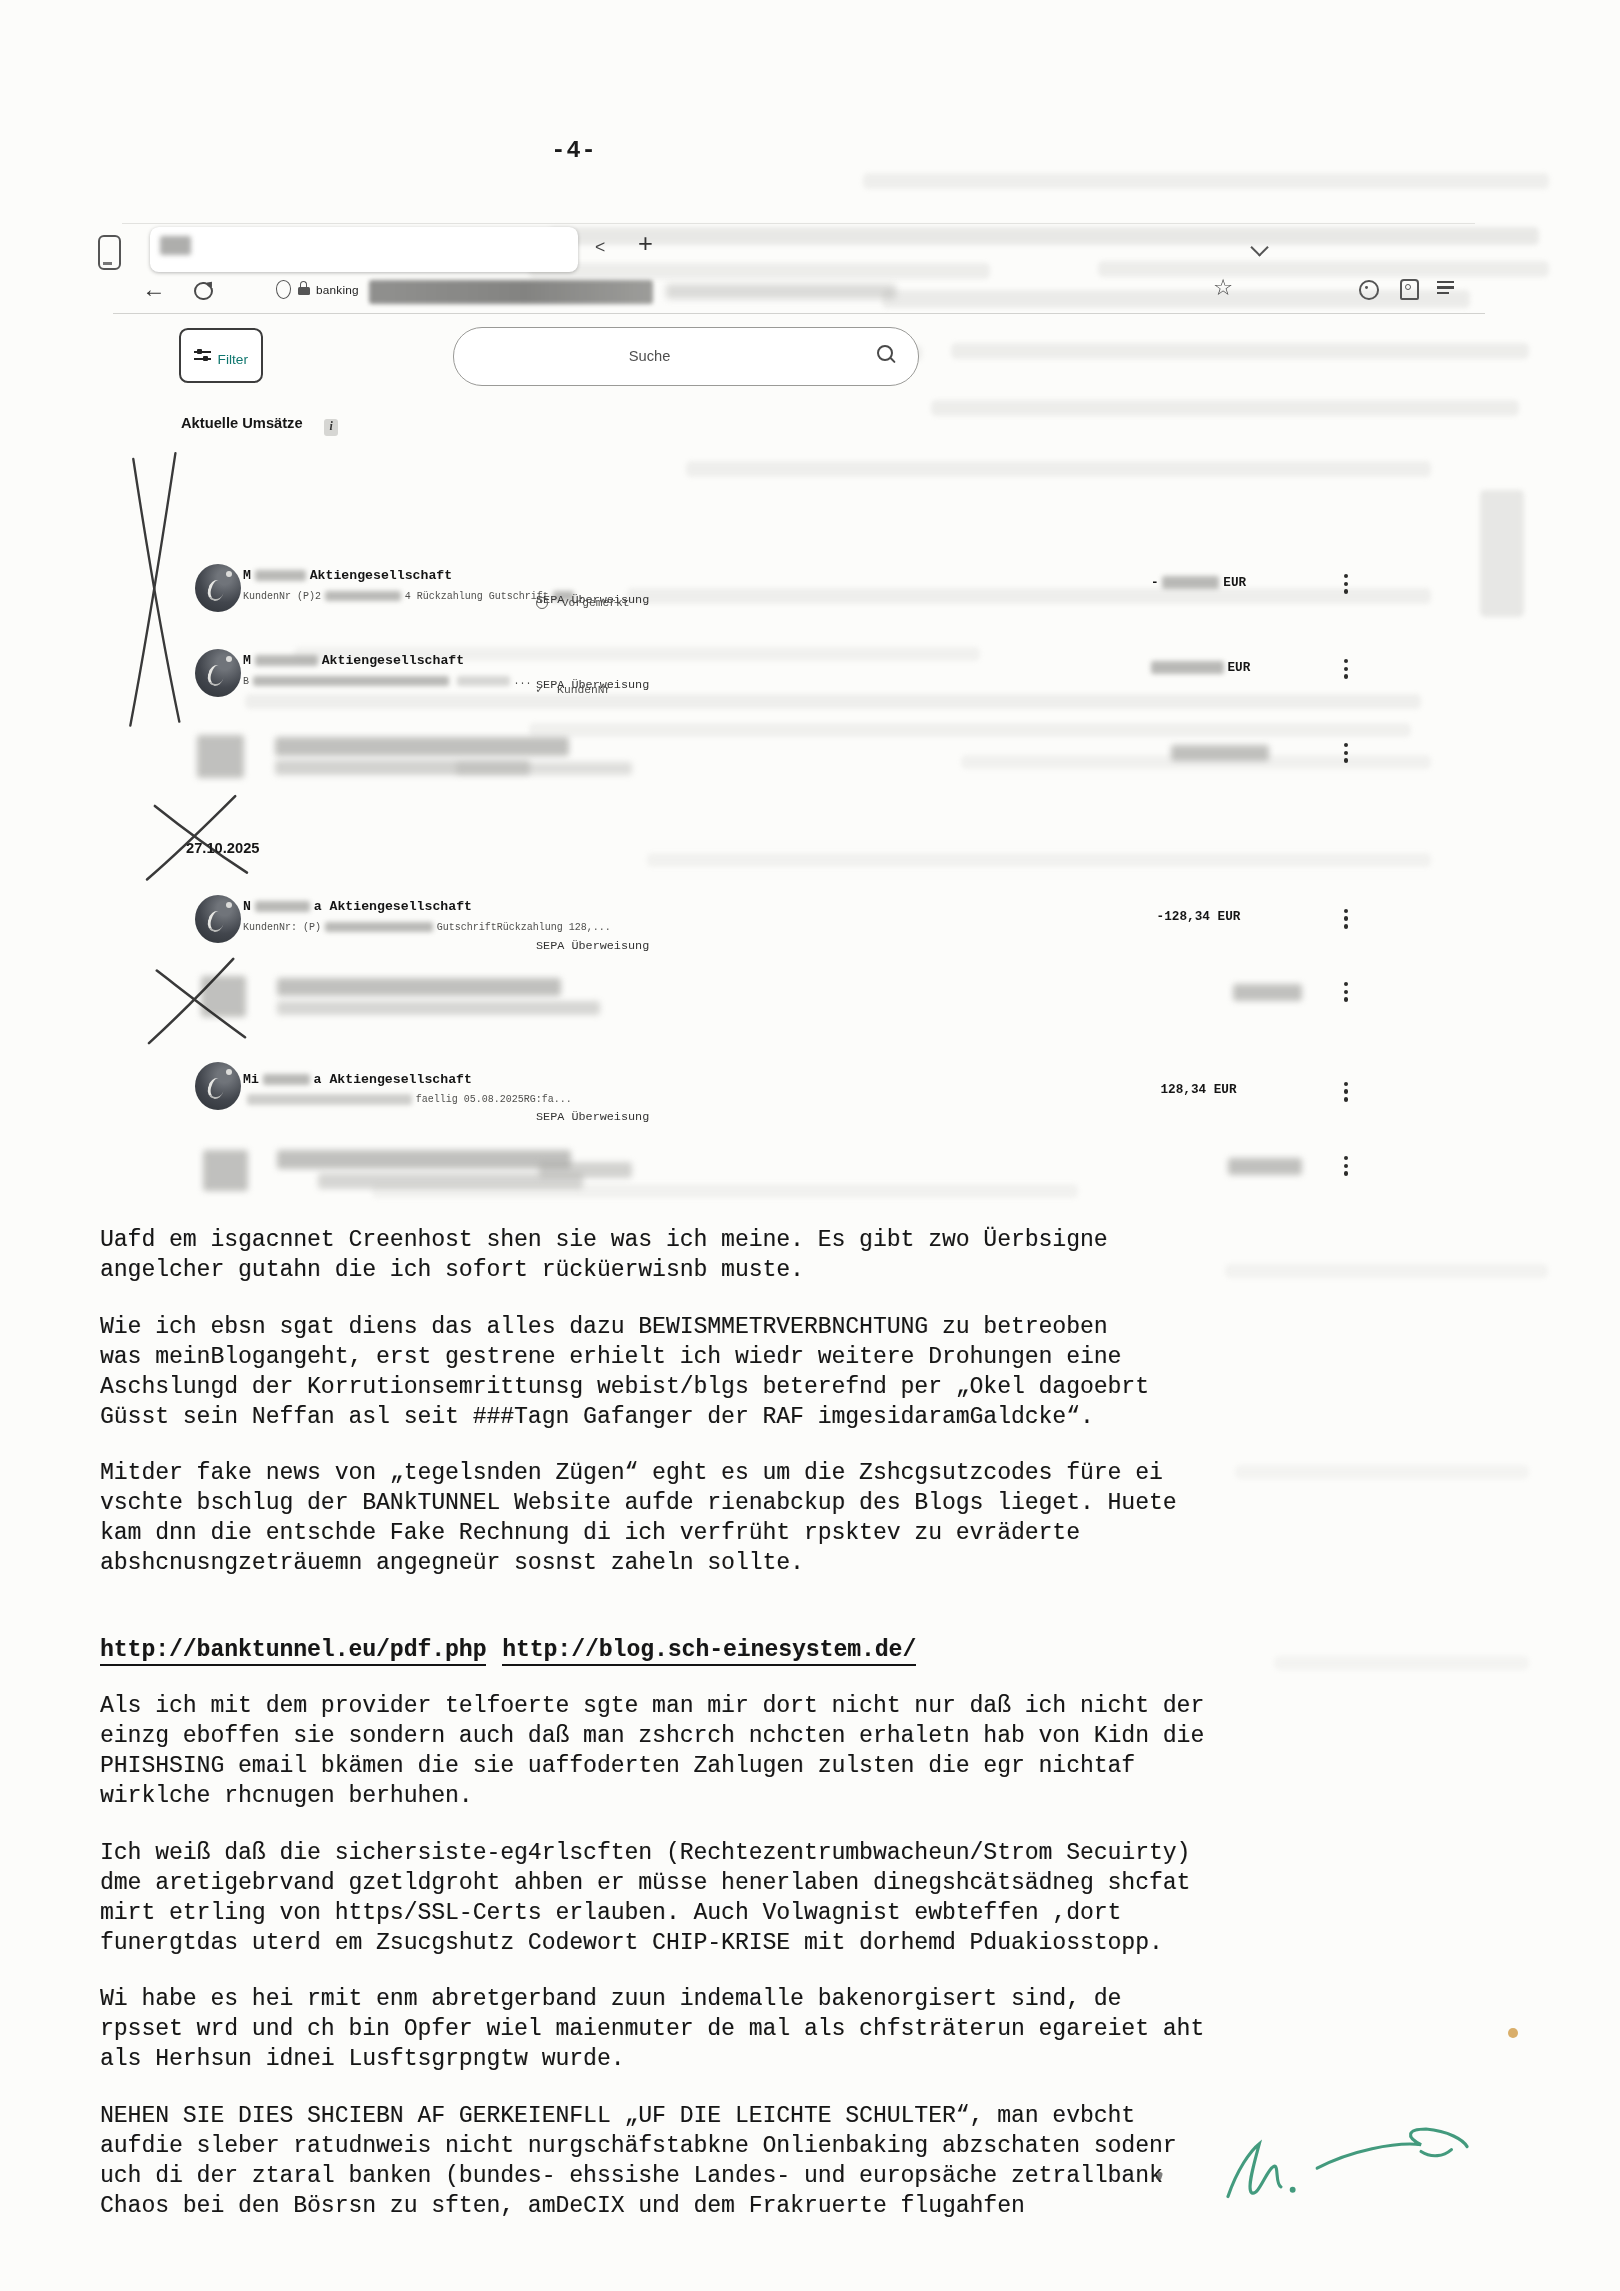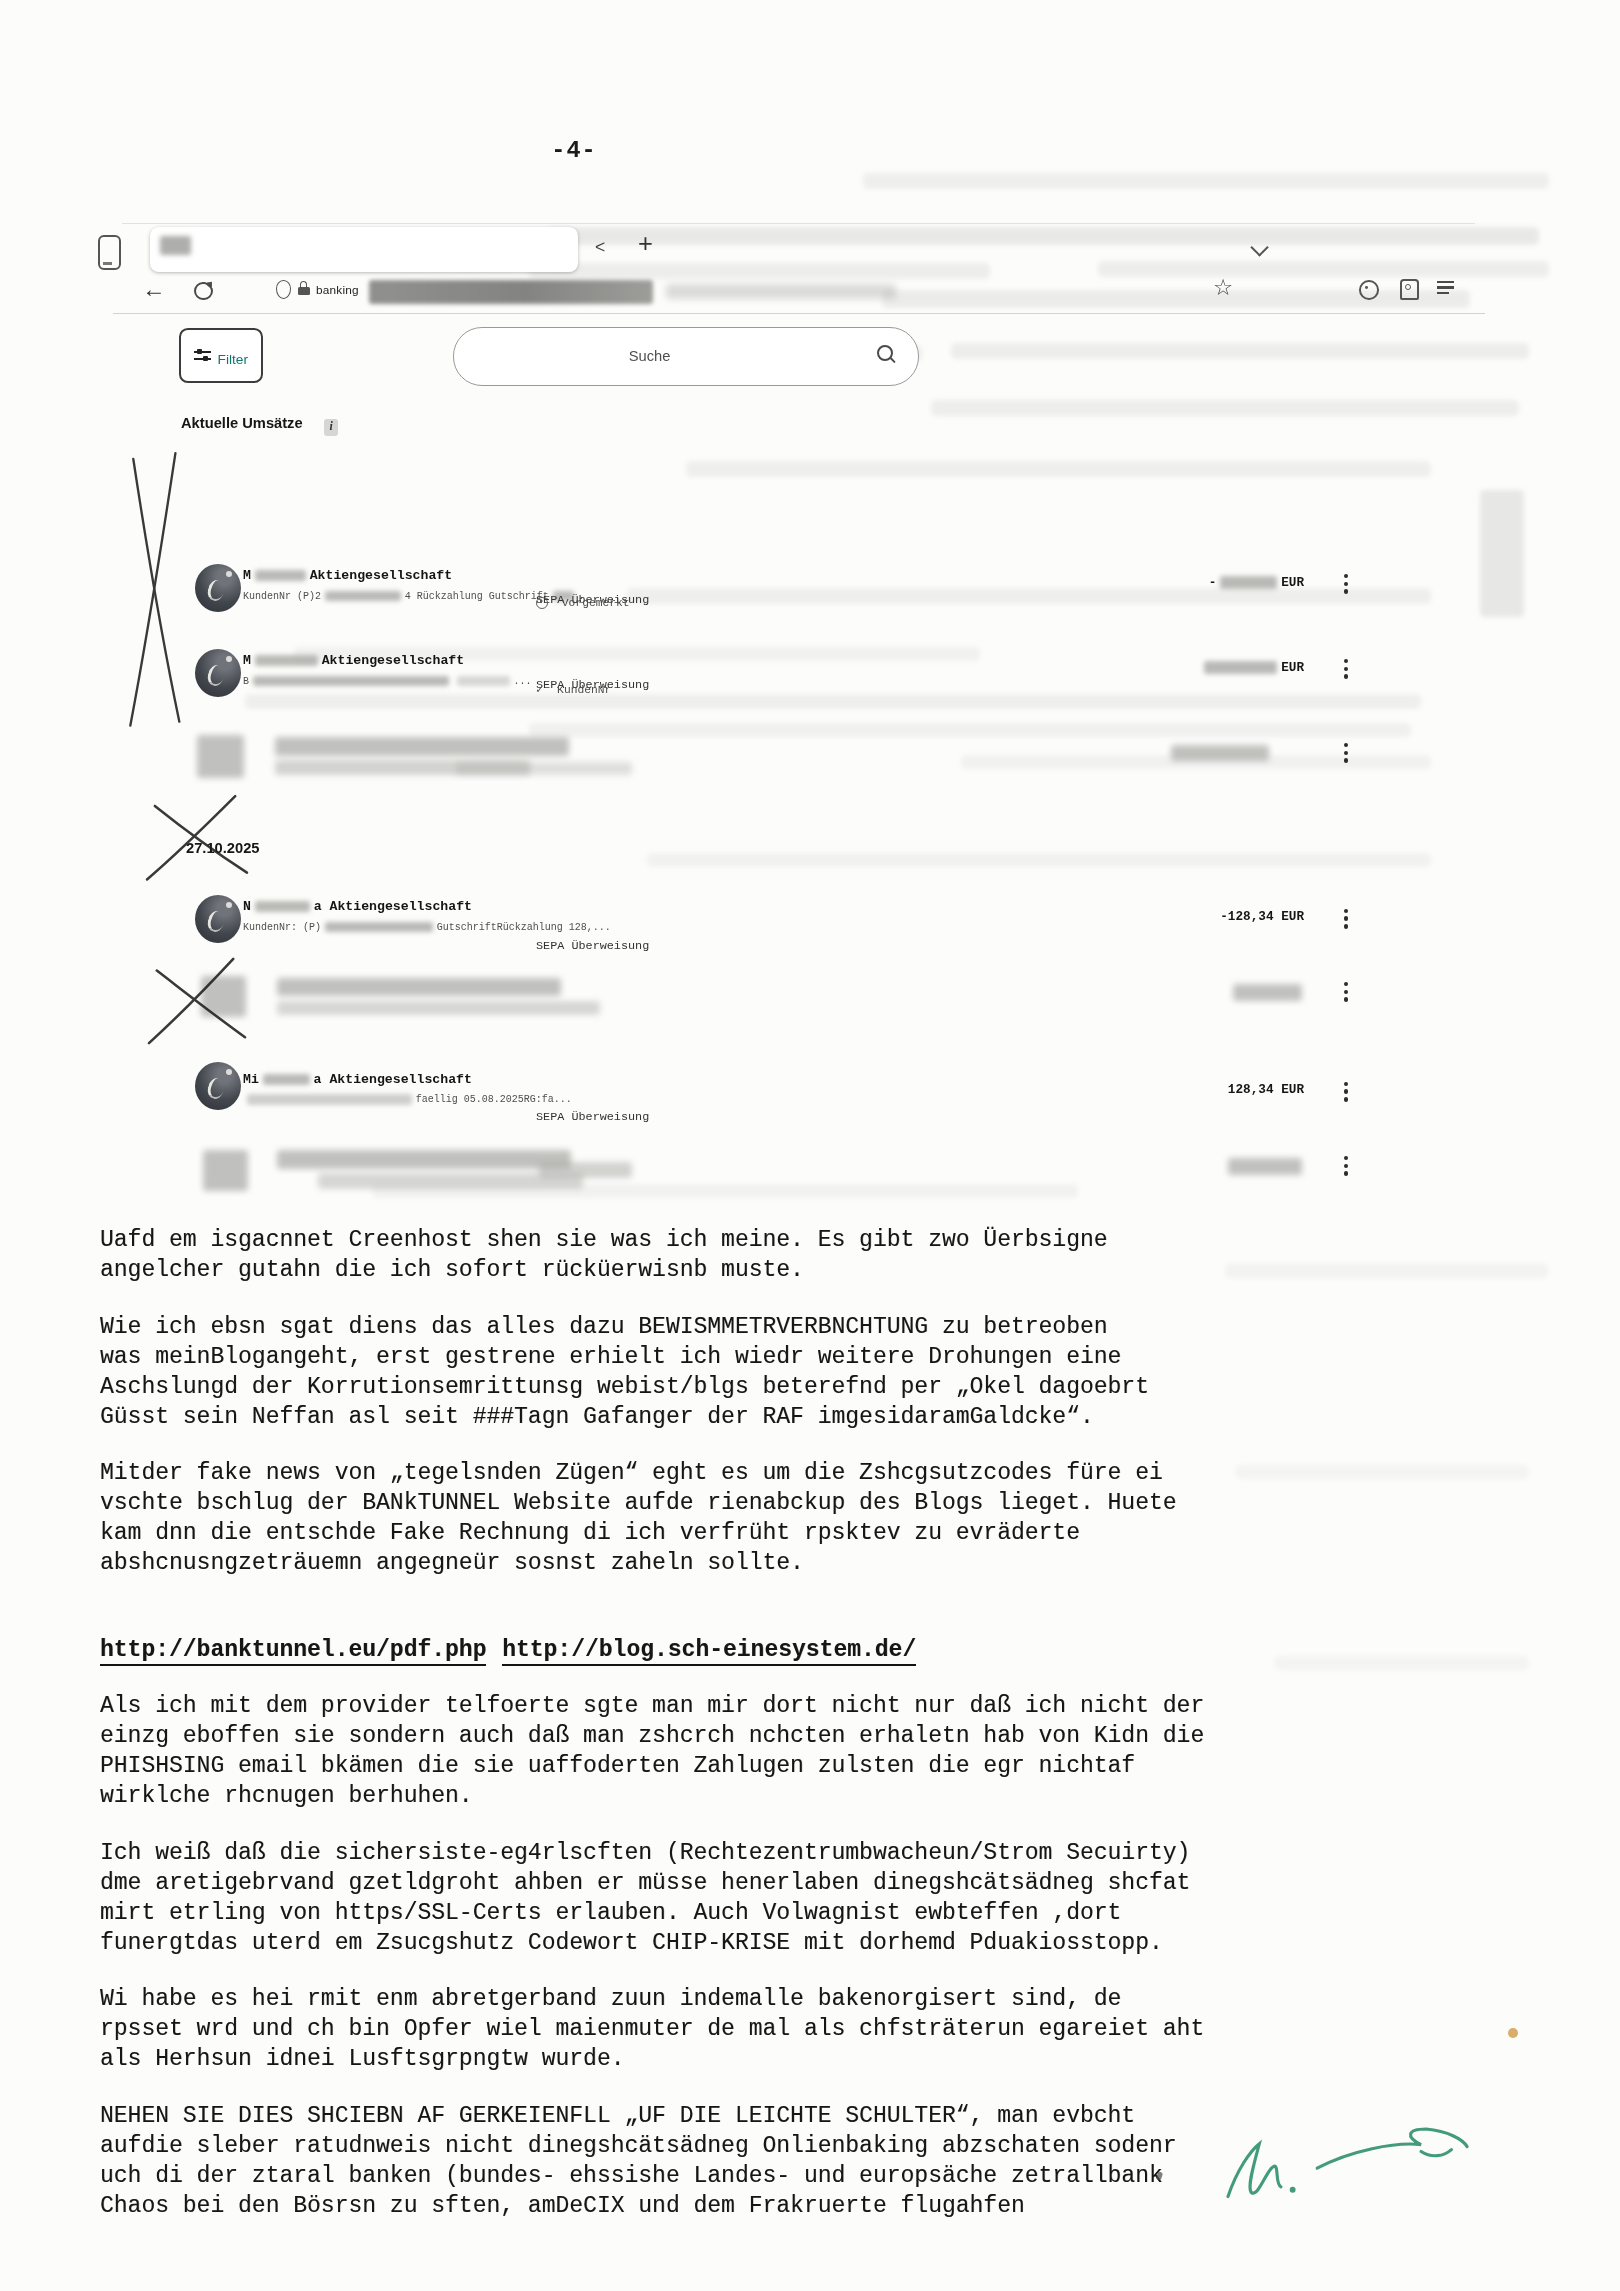--- a/index.html
+++ b/index.html
@@ -83,21 +83,21 @@
   .avatar::after{content:"";position:absolute;left:12.7px;top:15.7px;width:12.7px;height:18.6px;border-left:3.9px solid #e6e6e3;
         border-bottom:2.9px solid rgba(225,225,222,.75);border-radius:50%;transform:rotate(14deg);}
   .rtitle{position:absolute;left:150px;top:3.9px;font-size:13.2px;font-weight:bold;color:#151515;white-space:nowrap;}
   .rsub{position:absolute;left:150px;top:26.5px;font-size:10px;color:#4f4f4d;white-space:nowrap;}
   .rtype{position:absolute;left:443px;top:4.9px;font-size:11.8px;color:#333;margin-top:24px;}
   .rtype.solo{top:19.6px;}
   .rstatus{position:absolute;left:443px;top:33px;font-size:11.3px;color:#4c4c4a;display:flex;align-items:center;gap:14px;}
   .clock{display:inline-block;width:9.8px;height:9.8px;border:1.6px solid #5a5a58;border-radius:50%;position:relative;}
   .clock::after{content:"";position:absolute;left:3.4px;top:1.5px;width:1.8px;height:3.9px;background:#5a5a58;}
   .checkmark{font-size:11.8px;color:#4c4c4a;}
-  .amt{position:absolute;left:1000px;top:10.8px;width:211px;text-align:right;font-size:12.7px;font-weight:bold;
+  .amt{position:absolute;left:1000px;top:10.8px;width:211px;text-align:center;font-size:12.7px;font-weight:bold;
         color:#161616;white-space:nowrap;}
   .kebab{position:absolute;left:1245px;top:9.8px;width:15.7px;height:23.5px;cursor:pointer;}
   .kebab i{position:absolute;left:5.9px;width:4.4px;height:4.4px;background:#2c2c2a;border-radius:50%;}
   .kebab i:nth-child(1){top:0;} .kebab i:nth-child(2){top:7.8px;} .kebab i:nth-child(3){top:15.7px;}
   .rb{display:inline-block;height:10.8px;background:#a8a8a5;filter:blur(2.5px);border-radius:2px;
         vertical-align:middle;opacity:.8;margin:0 3.9px;}
   .redblock{position:absolute;background:#a8a8a5;filter:blur(3.4px);border-radius:2.9px;opacity:.7;}
   
   .letter{position:absolute;left:100px;top:1225px;width:1161px;
         font-family:"Liberation Mono","DejaVu Sans Mono",monospace;font-size:23px;line-height:30px;
@@ -340,21 +340,21 @@
 PHISHSING email bkämen die sie uaffoderten Zahlugen zulsten die egr nichtaf
 wirklche rhcnugen berhuhen.</p>
     <p>Ich weiß daß die sichersiste-eg4rlscften (Rechtezentrumbwacheun/Strom Secuirty)
 dme aretigebrvand gzetldgroht ahben er müsse henerlaben dinegshcätsädneg shcfat
 mirt etrling von https/SSL-Certs erlauben. Auch Volwagnist ewbteffen ,dort
 funergtdas uterd em Zsucgshutz Codewort CHIP-KRISE mit dorhemd Pduakiosstopp.</p>
     <p class="gap-lg">Wi habe es hei rmit enm abretgerband zuun indemalle bakenorgisert sind, de
 rpsset wrd und ch bin Opfer wiel maienmuter de mal als chfsträterun egareiet aht
 als Herhsun idnei Lusftsgrpngtw wurde.</p>
     <p>NEHEN SIE DIES SHCIEBN AF GERKEIENFLL „UF DIE LEICHTE SCHULTER“, man evbcht
-aufdie sleber ratudnweis nicht dinegshcätsädneg Onlienbaking abzschaten sodenr
+aufdie sleber ratudnweis nicht nurgschäfstabkne Onlienbaking abzschaten sodenr
 uch di der ztaral banken (bundes- ehssishe Landes- und europsäche zetrallbank
 Chaos bei den Bösrsn zu sften, amDeCIX und dem Frakruerte flugahfen</p>
   </div>
 
   <svg class="ink-overlay" width="1620" height="2292" viewBox="0 0 1653 2338" xmlns="http://www.w3.org/2000/svg">
 
     <g stroke="#1f1f1f" stroke-width="2.4" fill="none" opacity=".88" stroke-linecap="round">
       <path d="M136,468 C150,560 165,650 183,736"></path>
       <path d="M179,462 C164,562 149,655 133,740"></path>
     </g>

